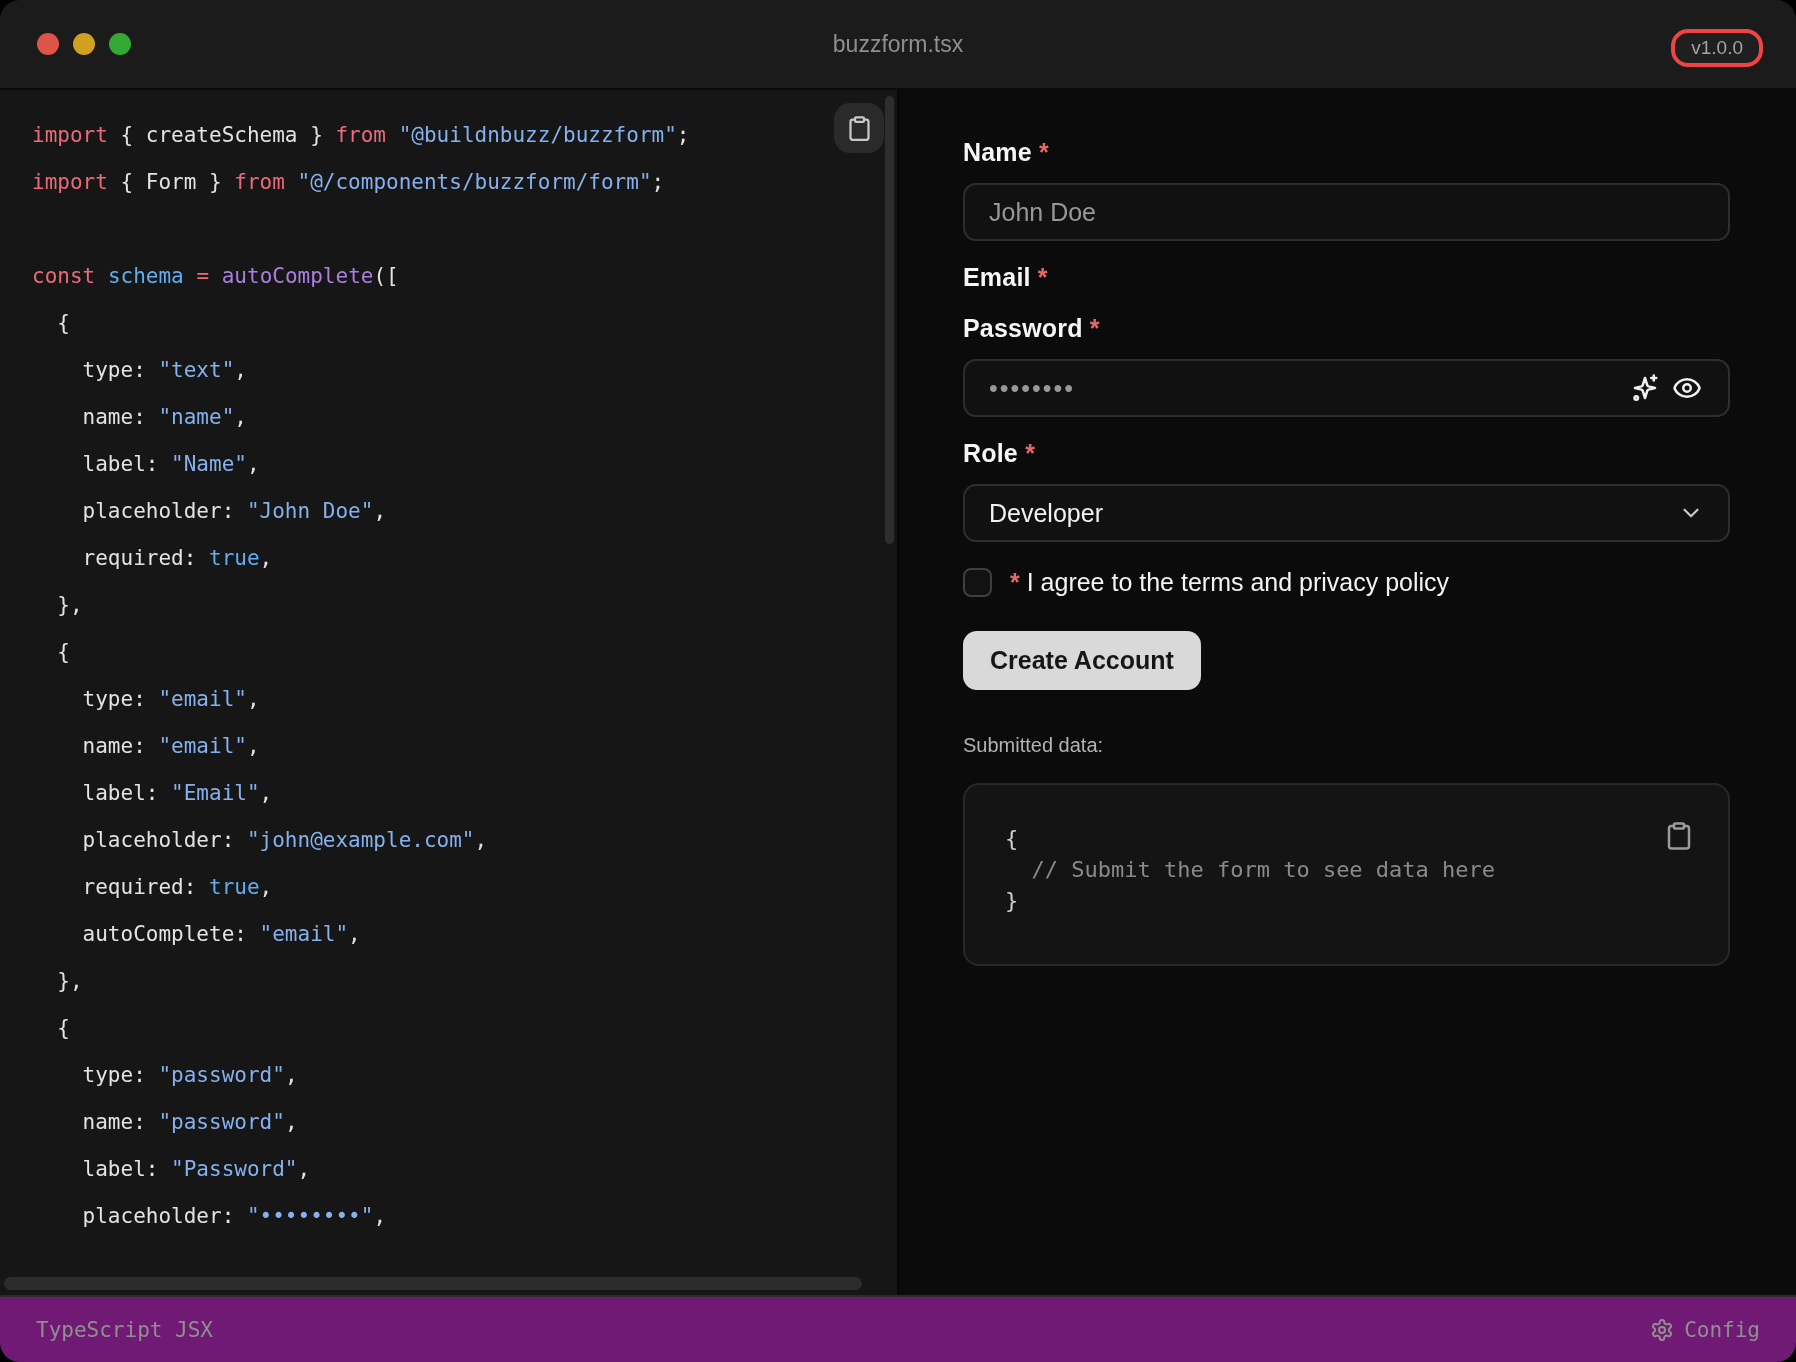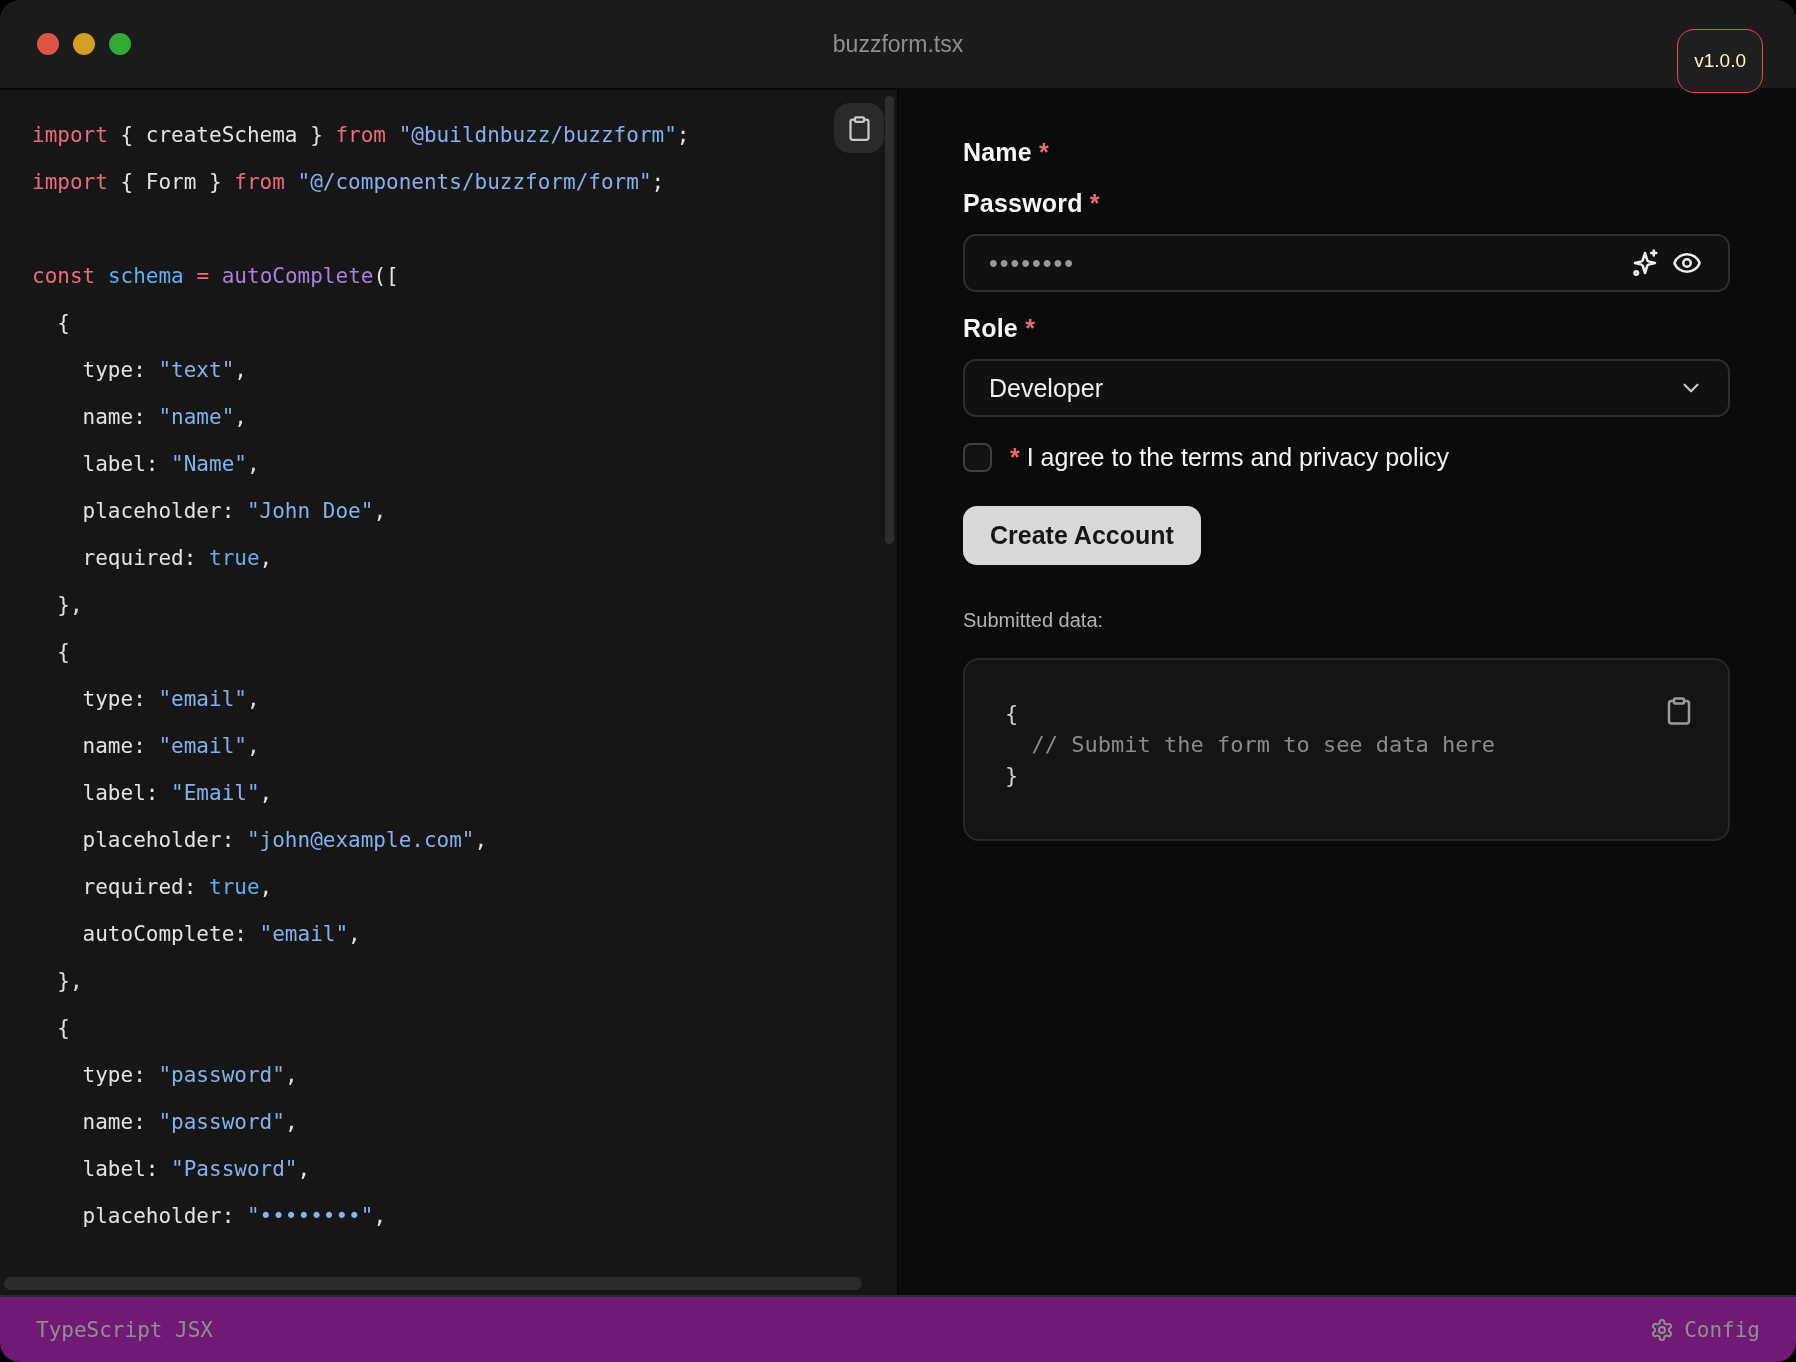--- a/index.html
+++ b/index.html
@@ -20,22 +20,22 @@
   .light { width:22px; height:22px; border-radius:50%; }
   .light.red    { background:#dd5549; }
   .light.yellow { background:#d19f22; }
   .light.green  { background:#33a råbe835; background:#33a835; }
   .win-title {
     position:absolute; left:0; right:0; text-align:center;
     color:#8f8f8f; font-size:23px; font-weight:500; pointer-events:none;
   }
   .version-badge {
     position:absolute; right:33px; top:29px;
-    border:1px solid #ef4444; border-radius:17px; padding:20px 16px;
-    color:#fef9c3; font-size:19px; font-weight:500; background:#1f1f1f;
+    border:4px solid #ef4444; border-radius:17px; padding:4px 16px;
+    color:#a3a3a3; font-size:19px; font-weight:500; background:#1f1f1f;
   }
 
   
   .main { flex:1 1 auto; display:flex; min-height:0; }
 
   
   .code-panel {
     width:899px; flex:0 0 899px; background:#161616; position:relative;
     border-right:2px solid #060606; overflow:hidden; padding:22px 0 0 32px;
   }
@@ -200,23 +200,28 @@
       <div class="hscrollbar"></div>
     </div>
 
     <div class="form-panel">
 
       <div class="field">
         <label class="field-label">
           <span>Name</span>
           <span class="req">*</span>
         </label>
-      </div>
-
-      <div class="field">
+        <input class="text-input" type="text" placeholder="John Doe" style="">
+      </div>
+
+      <div class="field">
+        <label class="field-label">
+          <span>Email</span>
+          <span class="req">*</span>
+        </label>
       </div>
 
       <div class="field">
         <label class="field-label">
           <span>Password</span>
           <span class="req">*</span>
         </label>
         <div class="input-wrap">
           <input class="text-input" type="password" placeholder="••••••••" style="">
           <button class="icon-btn">

